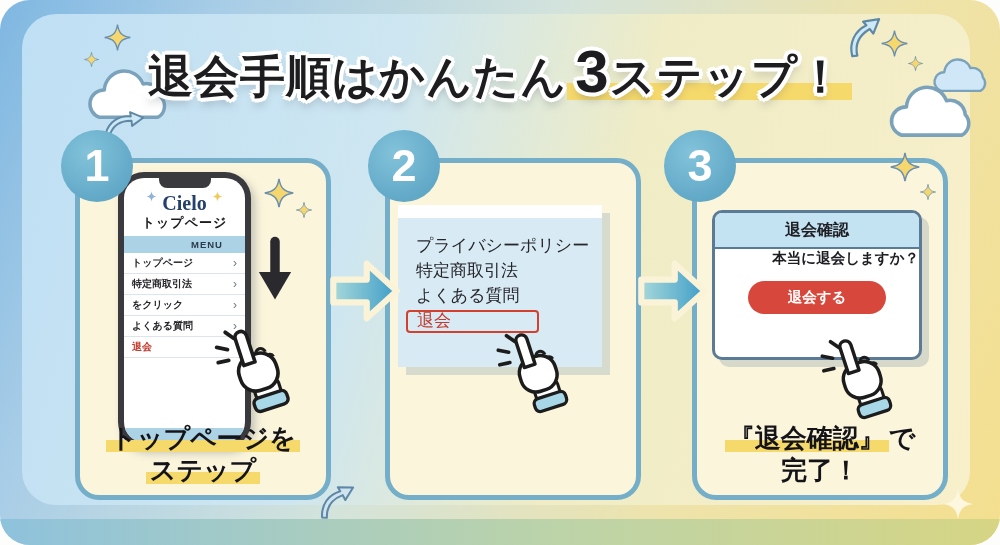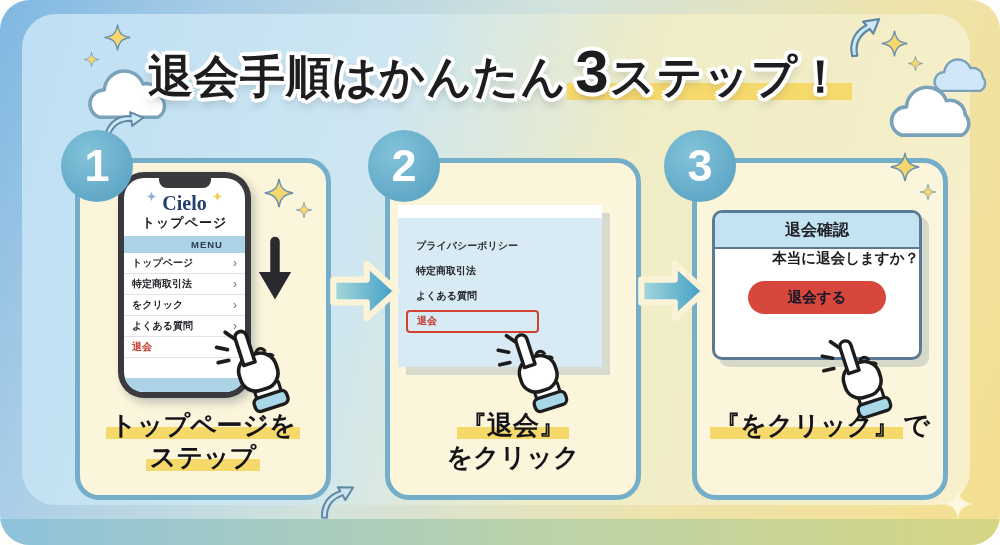--- a/index.html
+++ b/index.html
@@ -35,28 +35,28 @@
     background:#fbf5dc;border:5px solid #74aec9;border-radius:24px;box-sizing:border-box;
   }
   #panel-1{left:75px;} #panel-2{left:385px;} #panel-3{left:692px;}
   .step-circle{
     position:absolute;top:130px;width:72px;height:72px;border-radius:50%;z-index:5;
     background:radial-gradient(circle at 38% 32%,#83c3da,#61a8c7 72%);
     color:#fff;font-size:45px;font-weight:800;display:flex;align-items:center;justify-content:center;
   }
   #circle-1{left:61px;} #circle-2{left:368px;} #circle-3{left:664px;}
   .cap{
-    position:absolute;top:409px;width:256px;text-align:center;z-index:4;
+    position:absolute;top:422px;width:256px;text-align:center;z-index:4;
     font-size:26px;font-weight:900;line-height:1.24;color:#141418;white-space:nowrap;
   }
   #cap-1{left:75px;} #cap-2{left:385px;} #cap-3{left:692px;}
   .hl{background:linear-gradient(transparent 58%,#f6d96b 58%,#f6d96b 96%,transparent 96%);padding:0 4px;}
   
   .phone{
-    position:absolute;left:118px;top:172px;width:133px;height:226px;z-index:3;
+    position:absolute;left:118px;top:172px;width:133px;height:276px;z-index:3;
     background:#3a3a3e;border-radius:26px;padding:6px;box-sizing:border-box;
     box-shadow:4px 5px 8px rgba(90,100,110,.35);
   }
   .screen{position:relative;width:100%;height:100%;background:#fff;border-radius:20px;overflow:hidden;}
   .notch{position:absolute;top:0;left:50%;transform:translateX(-50%);width:52px;height:10px;background:#3a3a3e;border-radius:0 0 8px 8px;z-index:2;}
   .logo-row{margin-top:13px;text-align:center;font-family:"Liberation Serif","DejaVu Serif",serif;font-size:20px;font-weight:700;color:#25406b;line-height:23px;}
   .logo-row svg{vertical-align:super;}
   .phone-title{text-align:center;font-size:13px;font-weight:800;color:#1c1c20;letter-spacing:1px;line-height:16px;}
   .menu-bar{margin-top:5px;background:#acd2e6;text-align:center;font-size:9.5px;font-weight:800;color:#2c3c4c;height:17px;line-height:17px;letter-spacing:1px;padding-left:45px;}
   .prow{display:flex;justify-content:space-between;align-items:center;height:20px;padding:0 8px;border-bottom:1px solid #dde5ea;font-size:10px;font-weight:700;color:#25252a;}
@@ -64,34 +64,34 @@
   .prow .chev::after{content:"›";color:#6b7886;font-size:12px;font-weight:400;}
   .prow.danger{color:#c33a2c;}
   .phone-footer{position:absolute;bottom:0;left:0;right:0;height:14px;background:#acd2e6;}
   
   .site-card{
     position:absolute;left:398px;top:205px;width:204px;height:162px;z-index:3;
     background:#d8eaf4;box-shadow:8px 8px 0 rgba(130,160,175,.30);
   }
   .site-card-top{height:13px;background:#ffffff;}
   .site-list{padding:15px 0 0 18px;}
-  .srow{height:25px;line-height:25px;font-size:10px;font-weight:700;color:#25252a;}
+  .srow{height:25px;line-height:25px;font-size:17px;font-weight:400;color:#25252a;}
   .redbox{display:inline-block;box-sizing:border-box;border:2.5px solid #d2402e;border-radius:4px;
     width:133px;height:23px;line-height:18px;padding:0 9px;margin-left:-10px;color:#c33a2c;}
   
   .dialog{
     position:absolute;left:712px;top:210px;width:210px;height:150px;z-index:3;box-sizing:border-box;
     background:#fff;border:3px solid #5b7a95;border-radius:10px;overflow:hidden;
     box-shadow:7px 7px 0 rgba(130,150,160,.30);
   }
   .dialog-header{background:#c3e2f2;border-bottom:2.5px solid #5b7a95;text-align:center;
     font-size:16px;font-weight:800;color:#1d1d22;padding:7px 8px 6px;}
   .dialog-msg{text-align:right;font-size:14.5px;font-weight:800;color:#1d1d22;margin-top:0;}
   .dialog-btn{display:block;margin:13px auto 0;width:138px;height:33px;border:none;border-radius:17px;
-    background:#d8473b;color:#0f172a;font-size:14.5px;font-weight:800;font-family:inherit;cursor:pointer;}
+    background:#d8473b;color:#ffffff;font-size:14.5px;font-weight:800;font-family:inherit;cursor:pointer;}
   
   .abs{position:absolute;z-index:4;}
   .hand{z-index:7;}
 </style>
 </head>
 <body>
 
 <svg width="0" height="0" style="position:absolute" aria-hidden="true">
   <defs>
     <linearGradient id="agrad" x1="0" y1="0" x2="1" y2="0">
@@ -246,24 +246,20 @@
       <div class="srow"><span>プライバシーポリシー</span></div>
       <div class="srow"><span>特定商取引法</span></div>
       <div class="srow"><span>よくある質問</span></div>
       <div class="srow"><span class="redbox">退会</span></div>
     </div>
   </div>
   <svg class="abs hand" style="left:494px;top:322px" width="84" height="92">
       <use href="#sym-hand"></use>
     </svg>
 
-  <div class="cap" id="cap-2">
-    <span class="hl">『退会』</span><br>
-    <span>をクリック</span>
-  </div>
 
   <svg class="abs" style="left:636px;top:258px" width="74" height="66">
       <use href="#sym-bigarrow"></use>
     </svg>
 
   <div class="panel" id="panel-3"></div>
   <div class="step-circle" id="circle-3">
       <span>3</span>
     </div>
 
@@ -277,15 +273,16 @@
   <div class="dialog">
     <div class="dialog-header">退会確認</div>
     <div class="dialog-msg">本当に退会しますか？</div>
     <button class="dialog-btn">退会する</button>
   </div>
   <svg class="abs hand" style="left:818px;top:328px" width="84" height="92">
       <use href="#sym-hand"></use>
     </svg>
 
   <div class="cap" id="cap-3">
-    <span class="hl">『をクリック』</span><span>で</span><br>
+    <span class="hl">『退会確認』</span><span>で</span><br>
+    <span>完了！</span>
   </div>
 </div>
 
 </body></html>

